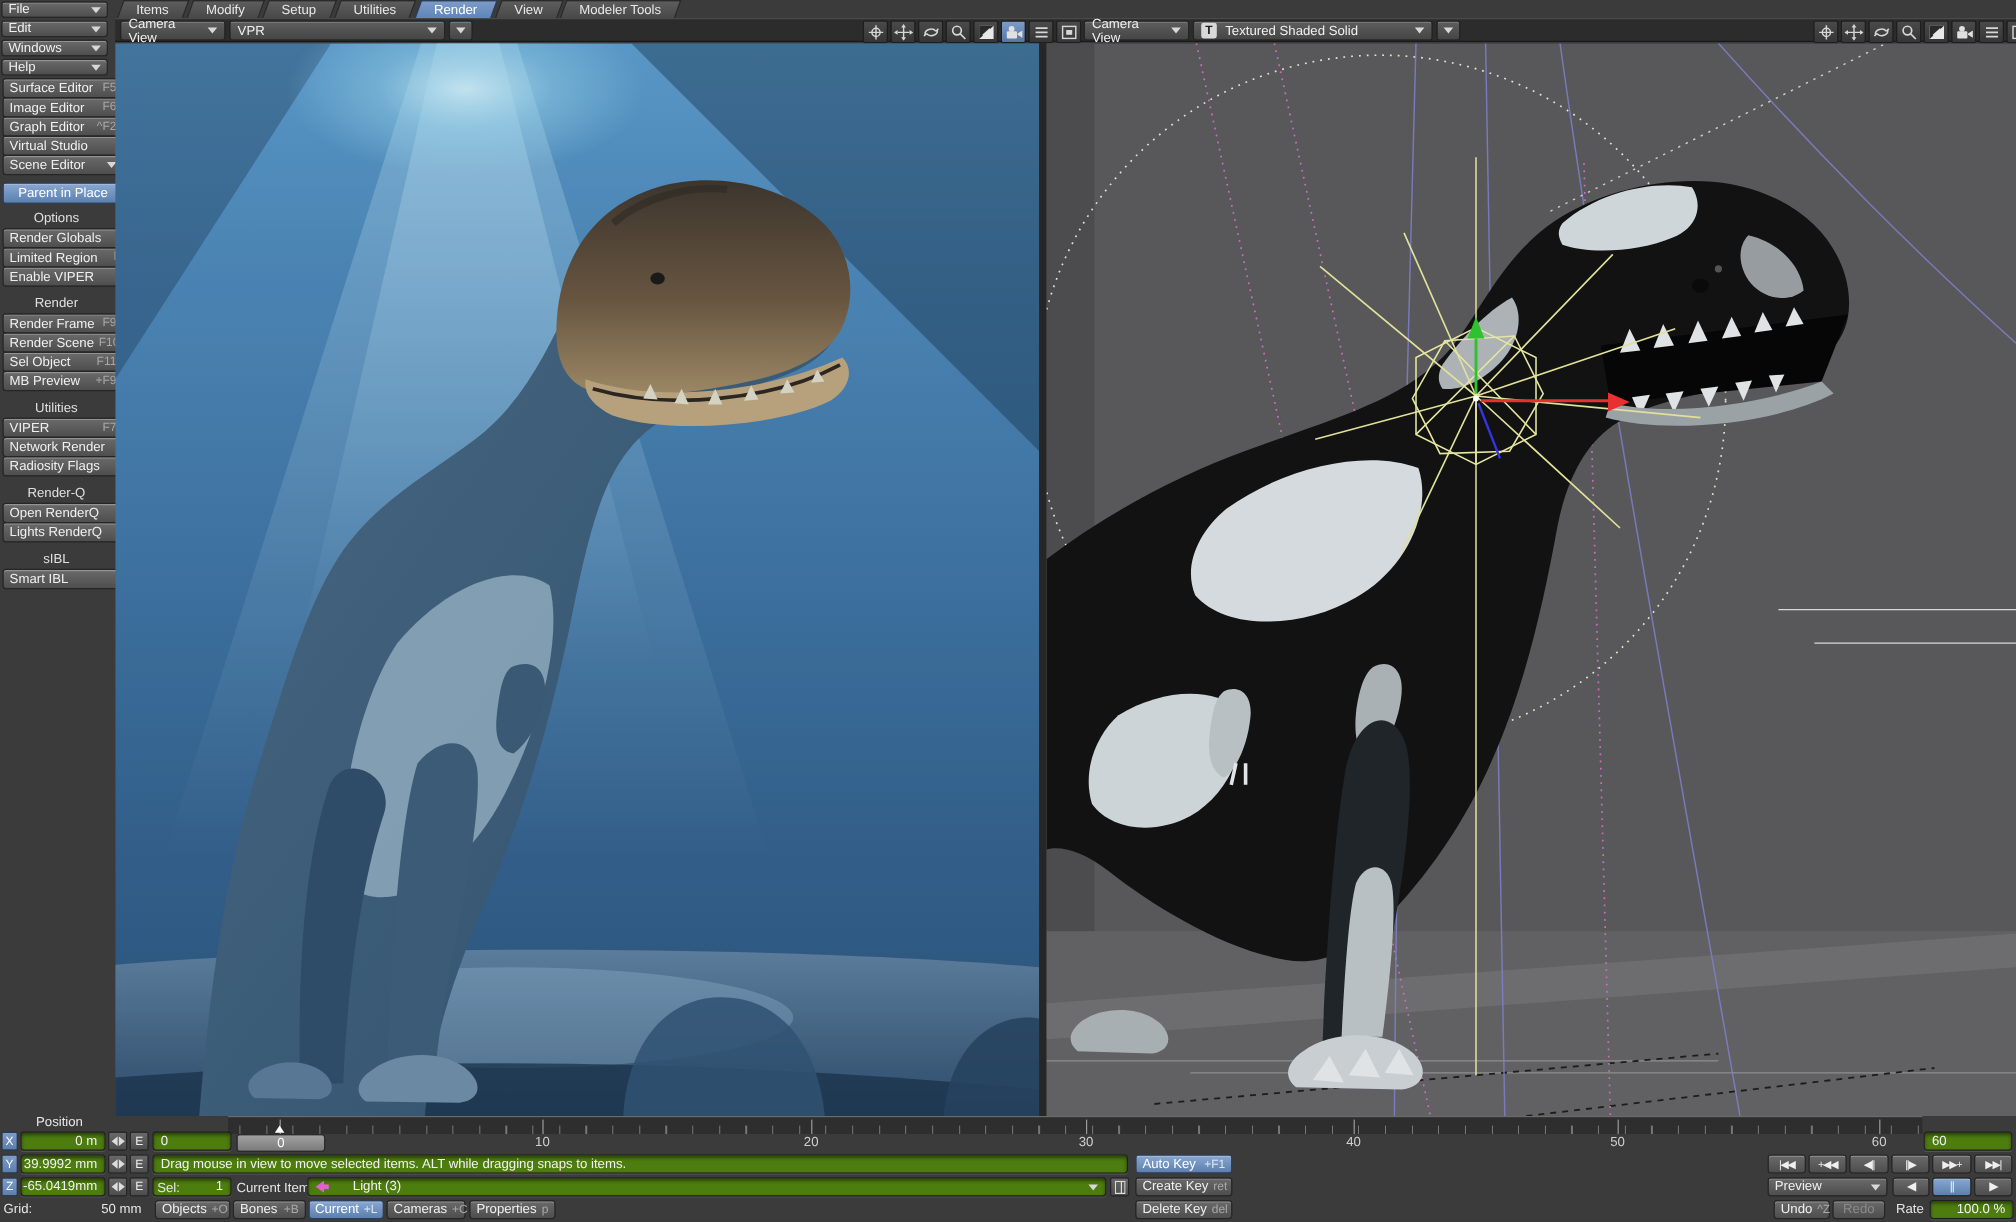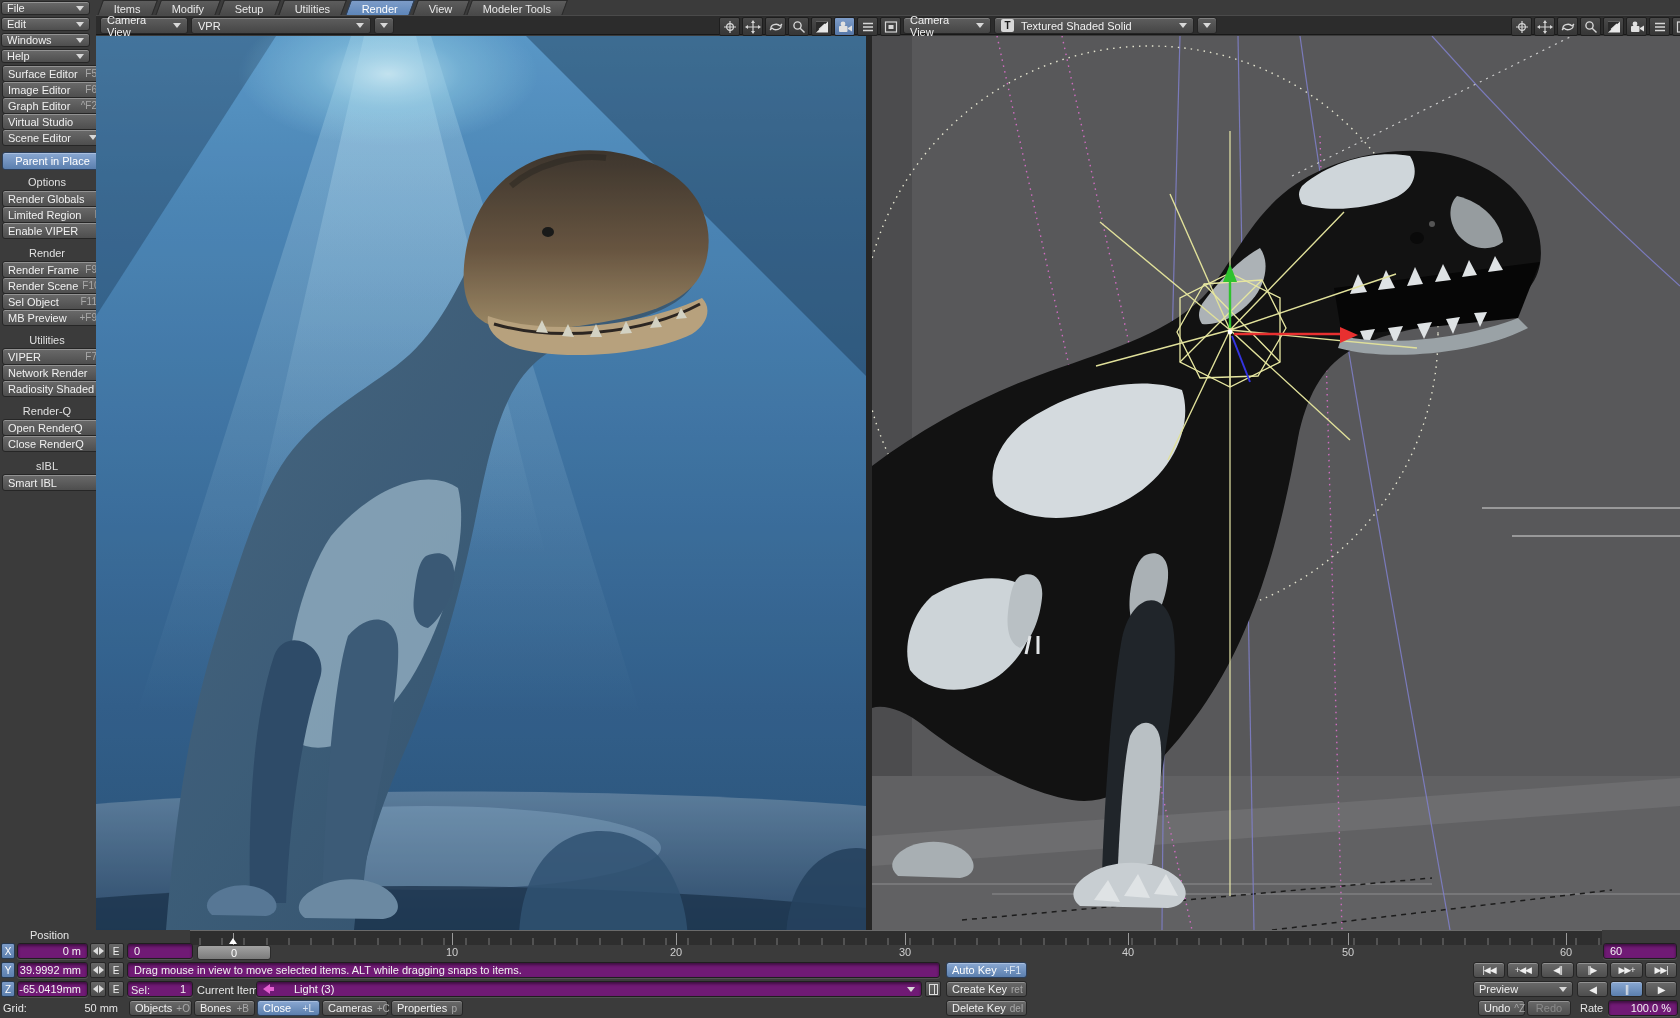--- a/index.html
+++ b/index.html
@@ -7,21 +7,21 @@
        position:relative;overflow:hidden;color:#ececec;-webkit-font-smoothing:antialiased;}
   .abs{position:absolute;box-sizing:border-box;}
   .btn{background:linear-gradient(#6a6a6a,#4e4e4e);border:1px solid #262626;border-radius:3px;
        box-shadow:inset 0 1px 0 rgba(255,255,255,.28);color:#f0f0f0;font-size:11px;
        display:flex;align-items:center;padding:0 5px;white-space:nowrap;}
   .btn .sc{margin-left:auto;color:#a8a8a8;font-size:10px;padding-left:4px;}
   .btn.blue{background:linear-gradient(#8aa8d2,#5b7fae);border-color:#2c3f5a;color:#fff;justify-content:center;}
   .btn.blue .sc{color:#dce6f2;}
   .btn.disabled{color:#8a8a8a;}
   .hdr{font-size:11px;color:#e0e0e0;text-align:center;}
-  .field{background:#701a75;border:1px solid #1f1f1f;border-radius:3px;
+  .field{background:#4d7c0f;border:1px solid #1f1f1f;border-radius:3px;
          box-shadow:inset 0 2px 3px rgba(0,0,0,.45), 0 1px 0 rgba(255,255,255,.12);
          color:#f2f2f2;font-size:11px;display:flex;align-items:center;padding:0 6px;white-space:nowrap;}
   .field.num{justify-content:flex-end;}
   .lbl{font-size:11px;color:#e6e6e6;white-space:nowrap;}
   .tabbar{display:flex;gap:3px;}
   .tab{height:15px;background:linear-gradient(#5d5d5d,#474747);border:1px solid #2a2a2a;border-bottom:none;
        transform:skewX(-20deg);display:flex;align-items:center;padding:0 13px;font-size:11px;color:#e8e8e8;}
   .tab>span{transform:skewX(20deg);}
   .tab.active{background:linear-gradient(#7d9cc8,#5b84b8);color:#fff;border-color:#2c3f5a;}
   .vh{background:#2c2c2c;border-top:1px solid #4a4a4a;border-bottom:1px solid #181818;}
@@ -162,29 +162,29 @@
 
   <div class="hdr abs" style="top:274px;left:0;width:94px;">Utilities</div>
   <div class="btn" style="top:288px;">
     <span>VIPER</span>
       <span class="sc">F7</span>
     </div>
   <div class="btn" style="top:304px;">
     <span>Network Render</span>
     </div>
   <div class="btn" style="top:320px;">
-    <span>Radiosity Shaded</span>
+    <span>Radiosity Flags</span>
     </div>
 
   <div class="hdr abs" style="top:345px;left:0;width:94px;">Render-Q</div>
   <div class="btn" style="top:359px;">
     <span>Open RenderQ</span>
     </div>
   <div class="btn" style="top:375px;">
-    <span>Close RenderQ</span>
+    <span>Lights RenderQ</span>
     </div>
 
   <div class="hdr abs" style="top:400px;left:0;width:94px;">sIBL</div>
   <div class="btn" style="top:414px;">
     <span>Smart IBL</span>
     </div>
 </div>
 
 <div class="abs vh" style="left:96px;top:15px;width:1584px;height:20px;"></div>
 
@@ -572,21 +572,21 @@
 <span class="abs lbl" style="left:2px;top:1002px;width:116px;text-align:right;">50 mm</span>
 <div class="abs btn" style="left:129px;top:1000px;width:63px;height:16px;">
   <span>Objects</span>
     <span class="sc">+O</span>
   </div>
 <div class="abs btn" style="left:194px;top:1000px;width:61px;height:16px;">
   <span>Bones</span>
     <span class="sc">+B</span>
   </div>
 <div class="abs btn blue" style="left:257px;top:1000px;width:63px;height:16px;">
-  <span>Close</span>
+  <span>Current</span>
     <span class="sc">+L</span>
   </div>
 <div class="abs btn" style="left:322px;top:1000px;width:66px;height:16px;">
   <span>Cameras</span>
     <span class="sc">+C</span>
   </div>
 <div class="abs btn" style="left:391px;top:1000px;width:72px;height:16px;">
   <span>Properties</span>
     <span class="sc">p</span>
   </div>

